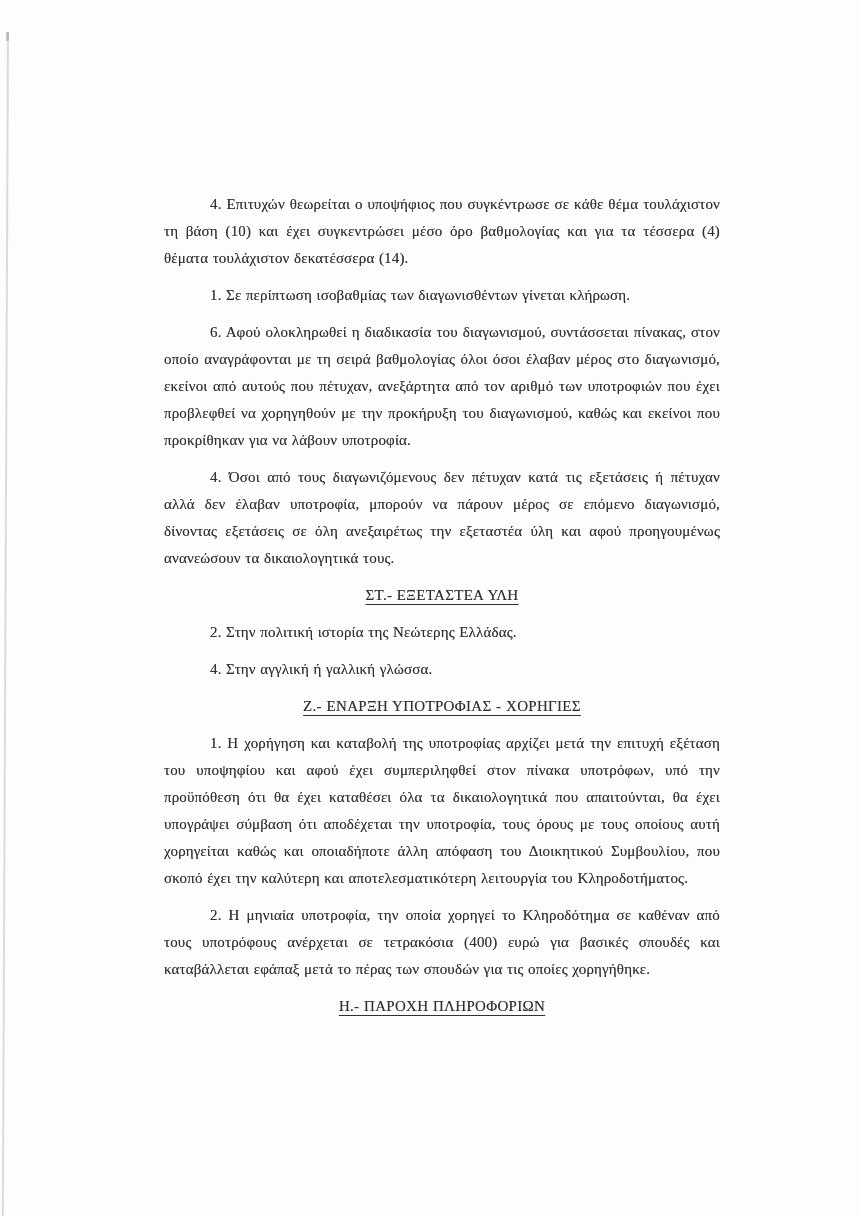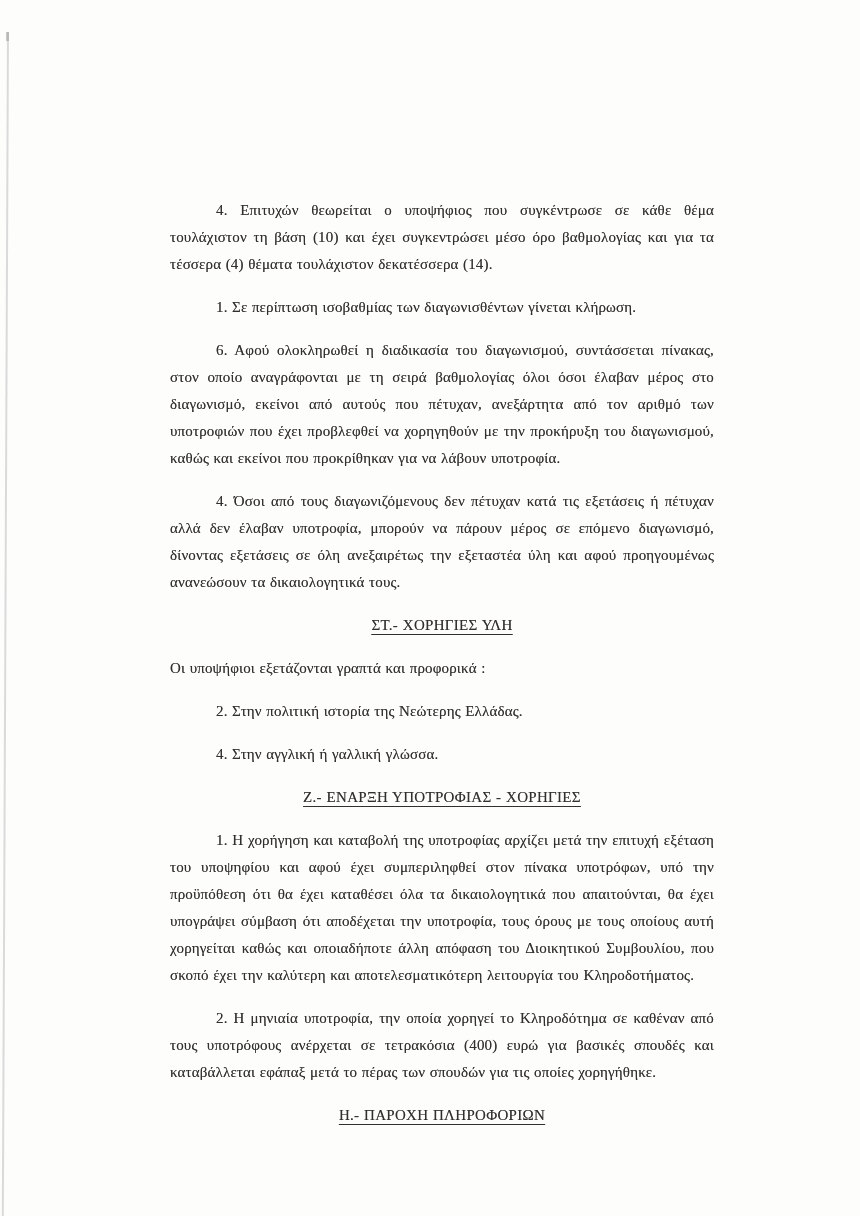--- a/index.html
+++ b/index.html
@@ -44,21 +44,21 @@
     font-family: "Liberation Serif", "DejaVu Serif", serif;
     font-size: 15px;
     line-height: 27px;
     color: #32302d;
     text-align: justify;
     letter-spacing: 0.01em;
     word-spacing: 0.04em;
     text-shadow: 0 0 0.4px rgba(50, 48, 45, 0.55);
   }
   .content p {
-    margin: 16px;
+    margin: 10px;
     font-family: Liberation Serif, serif;
   }
   .para {
     text-indent: 46px;
   }
   .no-indent {
     text-indent: 0;
   }
   .heading {
     text-align: center;
@@ -75,22 +75,21 @@
 <div class="page">
   <div class="scan-edge-line"></div>
   <div class="scan-edge-blip"></div>
 
   <div class="content">
     <p class="para">4. Επιτυχών θεωρείται ο υποψήφιος που συγκέντρωσε σε κάθε θέμα τουλάχιστον τη βάση (10) και έχει συγκεντρώσει μέσο όρο βαθμολογίας και για τα τέσσερα (4) θέματα τουλάχιστον δεκατέσσερα (14).</p>
     <p class="para">1. Σε περίπτωση ισοβαθμίας των διαγωνισθέντων γίνεται κλήρωση.</p>
     <p class="para">6. Αφού ολοκληρωθεί η διαδικασία του διαγωνισμού, συντάσσεται πίνακας, στον οποίο αναγράφονται με τη σειρά βαθμολογίας όλοι όσοι έλαβαν μέρος στο διαγωνισμό, εκείνοι από αυτούς που πέτυχαν, ανεξάρτητα από τον αριθμό των υποτροφιών που έχει προβλεφθεί να χορηγηθούν με την προκήρυξη του διαγωνισμού, καθώς και εκείνοι που προκρίθηκαν για να λάβουν υποτροφία.</p>
     <p class="para">4. Όσοι από τους διαγωνιζόμενους δεν πέτυχαν κατά τις εξετάσεις ή πέτυχαν αλλά δεν έλαβαν υποτροφία, μπορούν να πάρουν μέρος σε επόμενο διαγωνισμό, δίνοντας εξετάσεις σε όλη ανεξαιρέτως την εξεταστέα ύλη και αφού προηγουμένως ανανεώσουν τα δικαιολογητικά τους.</p>
 
-    <p class="heading">ΣΤ.- ΧΟΡΗΓΙΕΣ ΥΛΗ</p>
-    <p class="no-indent">Οι υποψήφιοι εξετάζονται γραπτά και προφορικά :</p>
+    <p class="heading">ΣΤ.- ΕΞΕΤΑΣΤΕΑ ΥΛΗ</p>
     <p class="para">2. Στην πολιτική ιστορία της Νεώτερης Ελλάδας.</p>
     <p class="para">4. Στην αγγλική ή γαλλική γλώσσα.</p>
 
     <p class="heading">Ζ.- ΕΝΑΡΞΗ ΥΠΟΤΡΟΦΙΑΣ - ΧΟΡΗΓΙΕΣ</p>
     <p class="para">1. Η χορήγηση και καταβολή της υποτροφίας αρχίζει μετά την επιτυχή εξέταση του υποψηφίου και αφού έχει συμπεριληφθεί στον πίνακα υποτρόφων, υπό την προϋπόθεση ότι θα έχει καταθέσει όλα τα δικαιολογητικά που απαιτούνται, θα έχει υπογράψει σύμβαση ότι αποδέχεται την υποτροφία, τους όρους με τους οποίους αυτή χορηγείται καθώς και οποιαδήποτε άλλη απόφαση του Διοικητικού Συμβουλίου, που σκοπό έχει την καλύτερη και αποτελεσματικότερη λειτουργία του Κληροδοτήματος.</p>
     <p class="para">2. Η μηνιαία υποτροφία, την οποία χορηγεί το Κληροδότημα σε καθέναν από τους υποτρόφους ανέρχεται σε τετρακόσια (400) ευρώ για βασικές σπουδές και καταβάλλεται εφάπαξ μετά το πέρας των σπουδών για τις οποίες χορηγήθηκε.</p>
 
     <p class="heading">Η.- ΠΑΡΟΧΗ ΠΛΗΡΟΦΟΡΙΩΝ</p>
   </div>
 </div>

